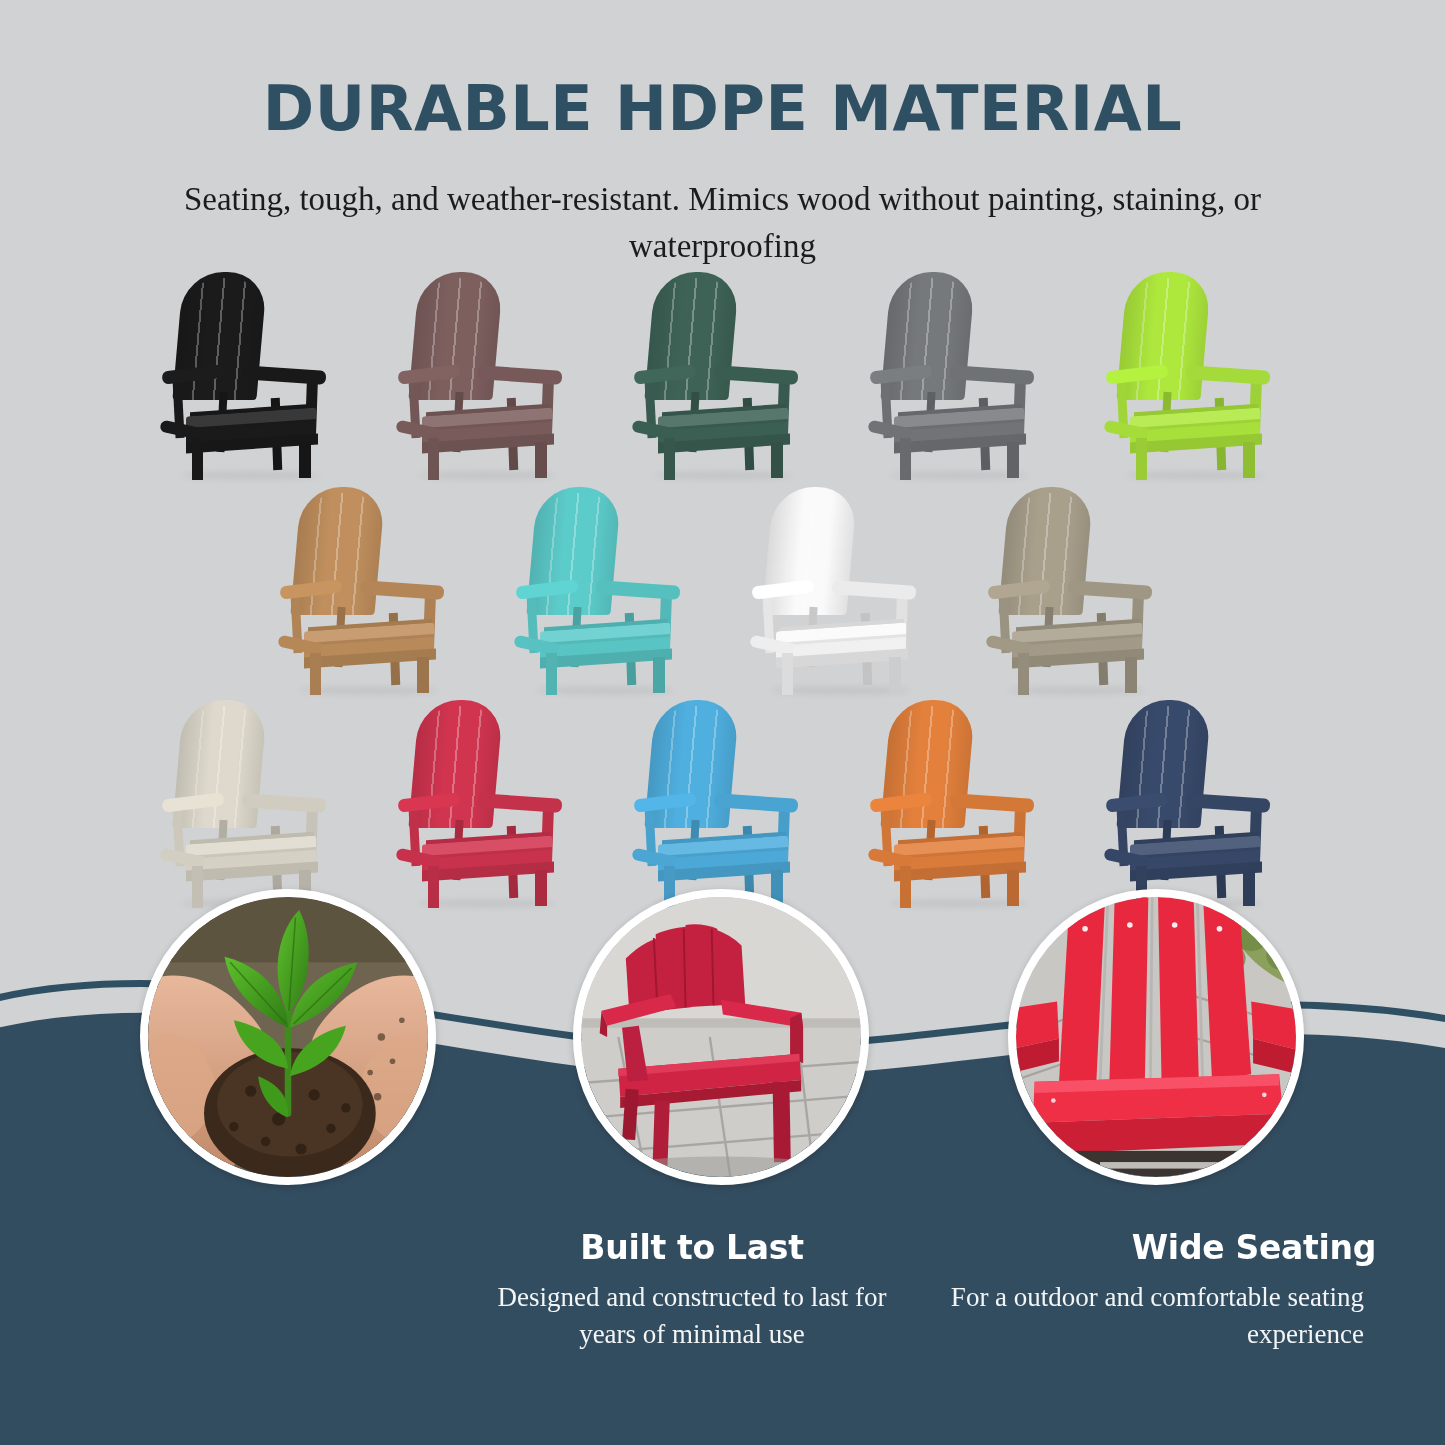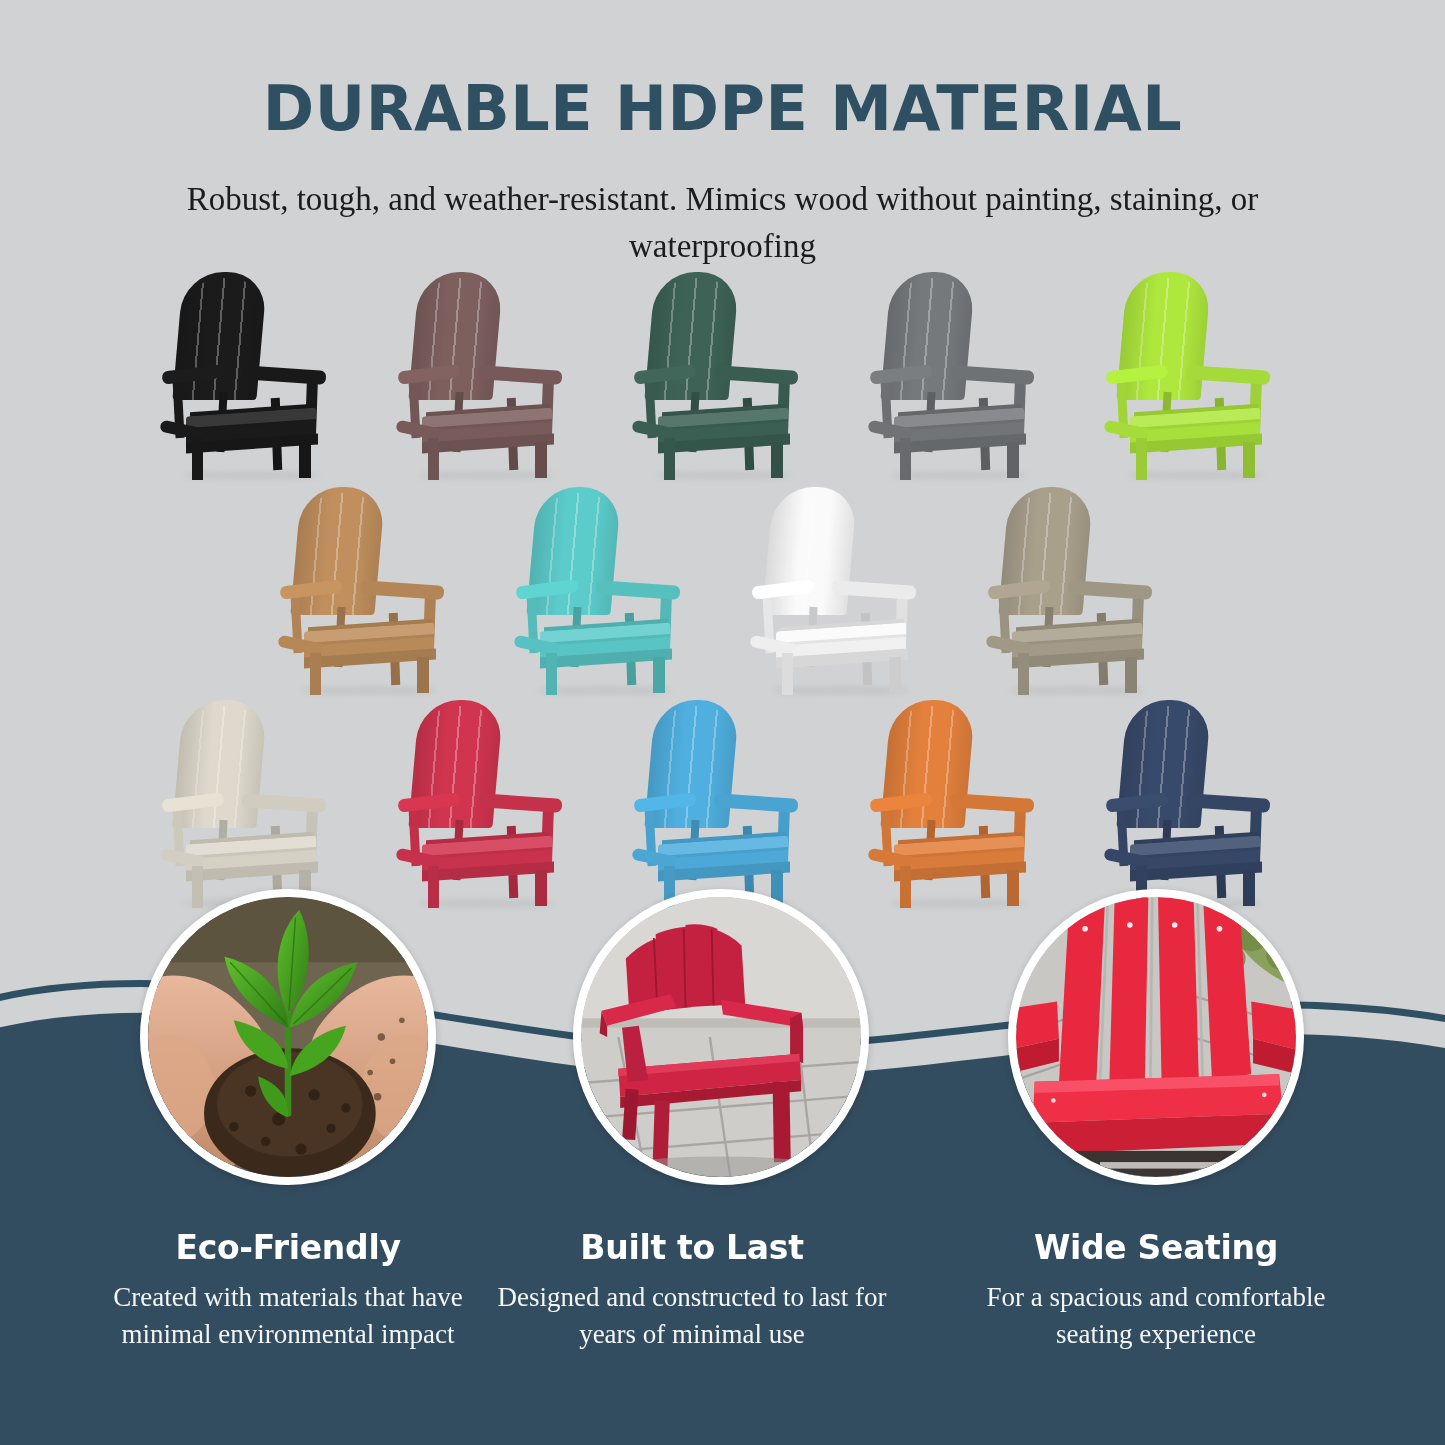--- a/index.html
+++ b/index.html
@@ -268,21 +268,21 @@
   
   .feature-col {
     position: absolute;
     top: 1228px;
     width: 440px;
     text-align: center;
     color: #ffffff;
   }
   #col-eco   { left: 68px; }
   #col-built { left: 472px; }
-  #col-wide  { left: 936px; }
+  #col-wide  { left: 936px; text-align: right; }
 
   .feature-title {
     font-family: "DejaVu Sans", sans-serif;
     font-weight: bold;
     font-size: 33px;
     letter-spacing: -0.3px;
     margin: 0 0 12px 0;
     color: #ffffff;
   }
   .feature-desc {
@@ -294,21 +294,21 @@
     padding: 0 12px;
   }
 </style>
 </head>
 <body>
 
 <div id="infographic">
 
   <div id="headline">DURABLE HDPE MATERIAL</div>
 
-  <div id="subheadline">Robust, tough, and weather-resistant. Mimics wood without painting, staining, or waterproofing</div>
+  <div id="subheadline">Seating, tough, and weather-resistant. Mimics wood without painting, staining, or waterproofing</div>
 
   <div id="chair-row-1" class="chair-row">
       <div class="chair" style="--c: #1b1b1b;">
         <div class="shadow"></div>
         <div class="back"></div>
         <div class="back-slats"></div>
         <div class="back-shade"></div>
         <div class="leg-back-l"></div>
         <div class="leg-back-r"></div>
         <div class="arm-post-left"></div>
@@ -746,28 +746,24 @@
           <circle cx="40" cy="258" r="2.5"></circle>
             <circle cx="268" cy="252" r="2.5"></circle>
         </g>
 
         <rect x="16" y="272" width="274" height="34" fill="#3b3430"></rect>
         <rect x="90" y="284" width="128" height="7" fill="#d6d4d0" opacity=".85"></rect>
       </g>
     </svg>
   </div>
 
-  <div class="feature-col" id="col-eco">
-    <p class="feature-title">Eco-Friendly</p>
-    <p class="feature-desc">Created with materials that have minimal environmental impact</p>
-  </div>
 
   <div class="feature-col" id="col-built">
     <p class="feature-title">Built to Last</p>
     <p class="feature-desc">Designed and constructed to last for years of minimal use</p>
   </div>
 
   <div class="feature-col" id="col-wide">
     <p class="feature-title">Wide Seating</p>
-    <p class="feature-desc">For a spacious and comfortable seating experience</p>
+    <p class="feature-desc">For a outdoor and comfortable seating experience</p>
   </div>
 
 </div>
 
 </body></html>

